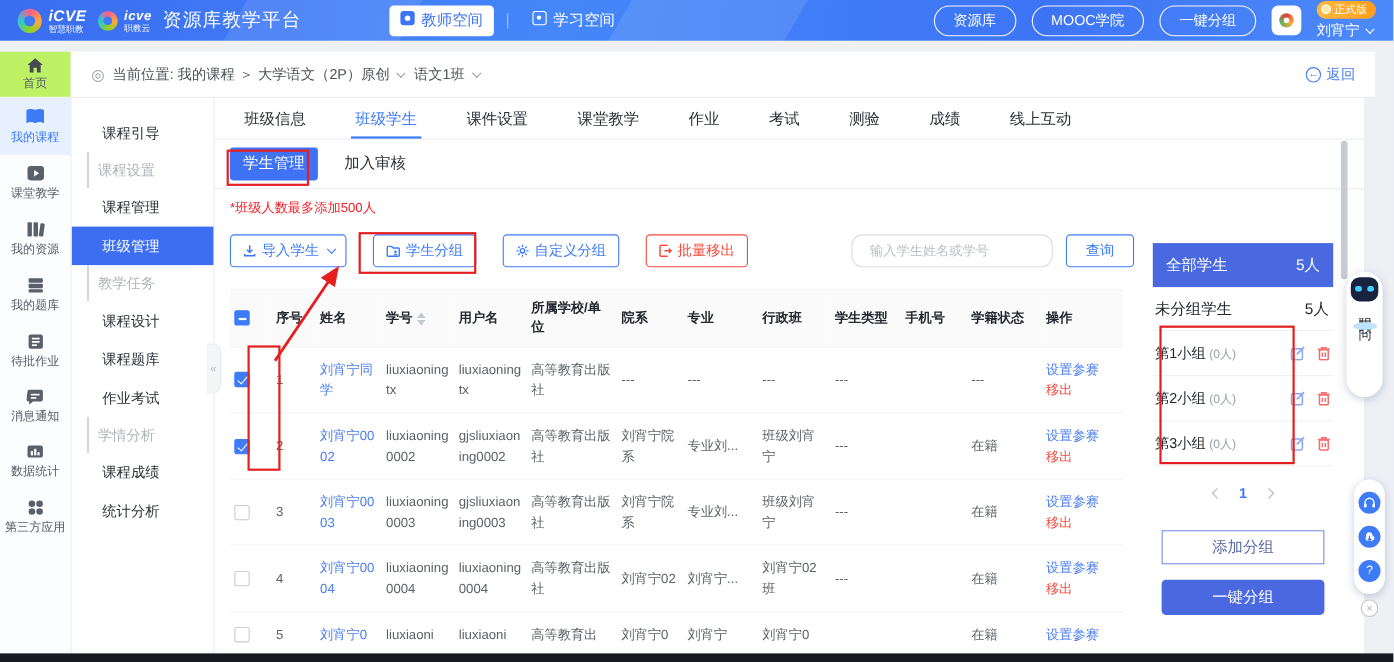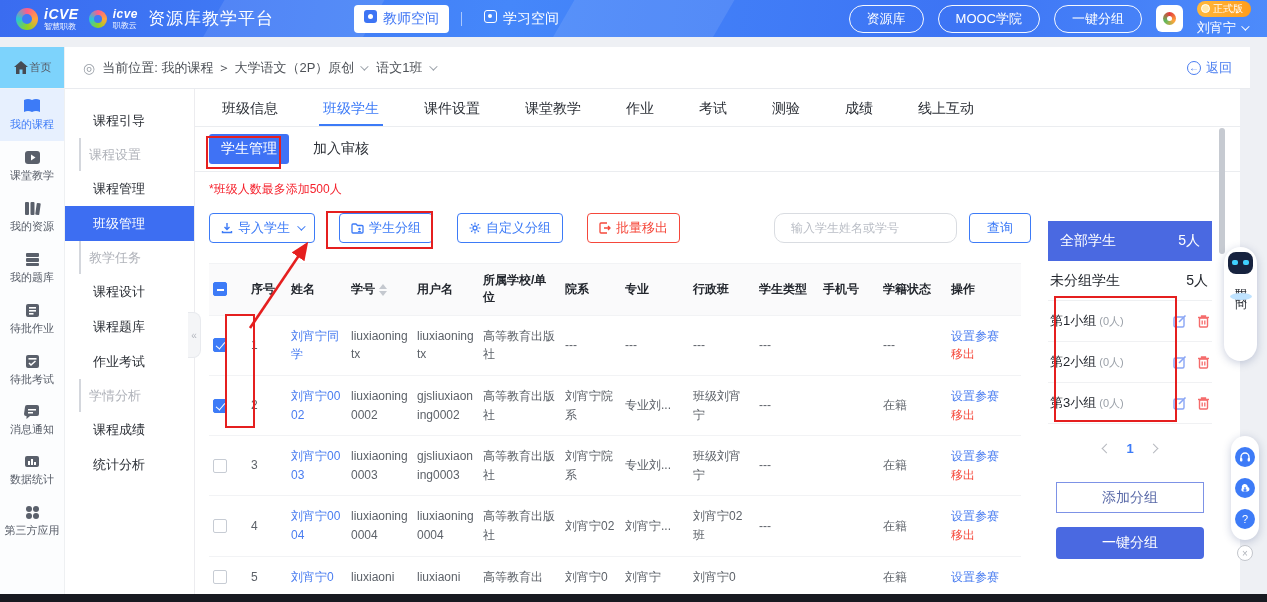--- a/index.html
+++ b/index.html
@@ -44,21 +44,21 @@
   .crumbbar { position:absolute; left:65px; top:47px; width:1185px; height:42px; background:#fff; border-bottom:1px solid #e9ebef;
     display:flex; align-items:center; padding:0 18px; font-size:13px; color:#4e5258; z-index:3; }
   .pin { color:#9aa0a8; font-size:14px; margin-right:7px; }
   .crumb-sep { margin:0 4px; color:#4e5258; }
   .crumb-caret { width:6px; height:6px; border-right:1.2px solid #9aa0a8; border-bottom:1.2px solid #9aa0a8; transform:rotate(45deg) translateY(-2px); display:inline-block; margin:0 10px 0 6px; }
   .back-link { margin-left:auto; color:#4a7df0; display:flex; align-items:center; gap:5px; cursor:pointer; }
   .back-circ { width:14px; height:14px; border:1.3px solid #4a7df0; border-radius:50%; display:flex; align-items:center; justify-content:center; font-size:10px; line-height:1; }
 
   
   .iconbar { position:absolute; left:0; top:47px; width:65px; height:547px; background:#fcfdfe; border-right:1px solid #eef0f2; z-index:4; }
-  .home-item { height:42px; border-bottom:1px solid #f1f2f4; display:flex; flex-direction:row; align-items:center; justify-content:center; gap:1px; background:#7dd3fc; cursor:pointer; }
+  .home-item { height:42px; border-bottom:1px solid #f1f2f4; display:flex; flex-direction:column; align-items:center; justify-content:center; gap:1px; background:#bef264; cursor:pointer; }
   .ib-item { display:flex; flex-direction:column; align-items:center; gap:3px; padding:9px 0; color:#555b66; cursor:pointer; }
   .ib-item svg { display:block; }
   .ib-item .lbl { font-size:11px; }
   .ib-item.active { background:#e7f0fe; color:#3d7bf7; }
   .home-item .lbl { font-size:11px; color:#555b66; }
 
   
   .submenu { position:absolute; left:65px; top:89px; width:130px; height:505px; background:#fff; border-right:1px solid #ececef; z-index:3; padding-top:14px; }
   .sm-item { height:35px; line-height:35px; padding-left:28px; font-size:13px; color:#2b2f36; cursor:pointer; }
   .sm-item.active { background:#3d6ef2; color:#fff; }
@@ -245,28 +245,20 @@
       <span class="lbl">我的题库</span>
     </div>
     <div class="ib-item">
       <svg width="15" height="15" viewBox="0 0 15 15">
           <rect x="1" y="1" width="13" height="13" rx="2" fill="#5a606b"></rect>
           <rect x="4" y="4" width="7" height="1.6" fill="#fff"></rect>
           <rect x="4" y="7" width="7" height="1.6" fill="#fff"></rect>
           <rect x="4" y="10" width="4.5" height="1.6" fill="#fff"></rect>
         </svg>
       <span class="lbl">待批作业</span>
-    </div>
-    <div class="ib-item">
-      <svg width="15" height="15" viewBox="0 0 15 15">
-          <rect x="1" y="1" width="13" height="13" rx="2" fill="#5a606b"></rect>
-          <rect x="3.5" y="4" width="8" height="1.6" fill="#fff"></rect>
-          <path d="M4 9 l2 2 l4.5 -4" stroke="#fff" stroke-width="1.5" fill="none"></path>
-        </svg>
-      <span class="lbl">待批考试</span>
     </div>
     <div class="ib-item">
       <svg width="16" height="14" viewBox="0 0 16 14">
           <path d="M1 2 a2 2 0 0 1 2-2 h10 a2 2 0 0 1 2 2 v7 a2 2 0 0 1 -2 2 h-7 l-3.5 3 v-3 h-0.5 a2 2 0 0 1 -2-2 Z" fill="#5a606b"></path>
           <rect x="4" y="4" width="8" height="1.5" fill="#fff"></rect>
           <rect x="4" y="7" width="5" height="1.5" fill="#fff"></rect>
         </svg>
       <span class="lbl">消息通知</span>
     </div>
     <div class="ib-item">

